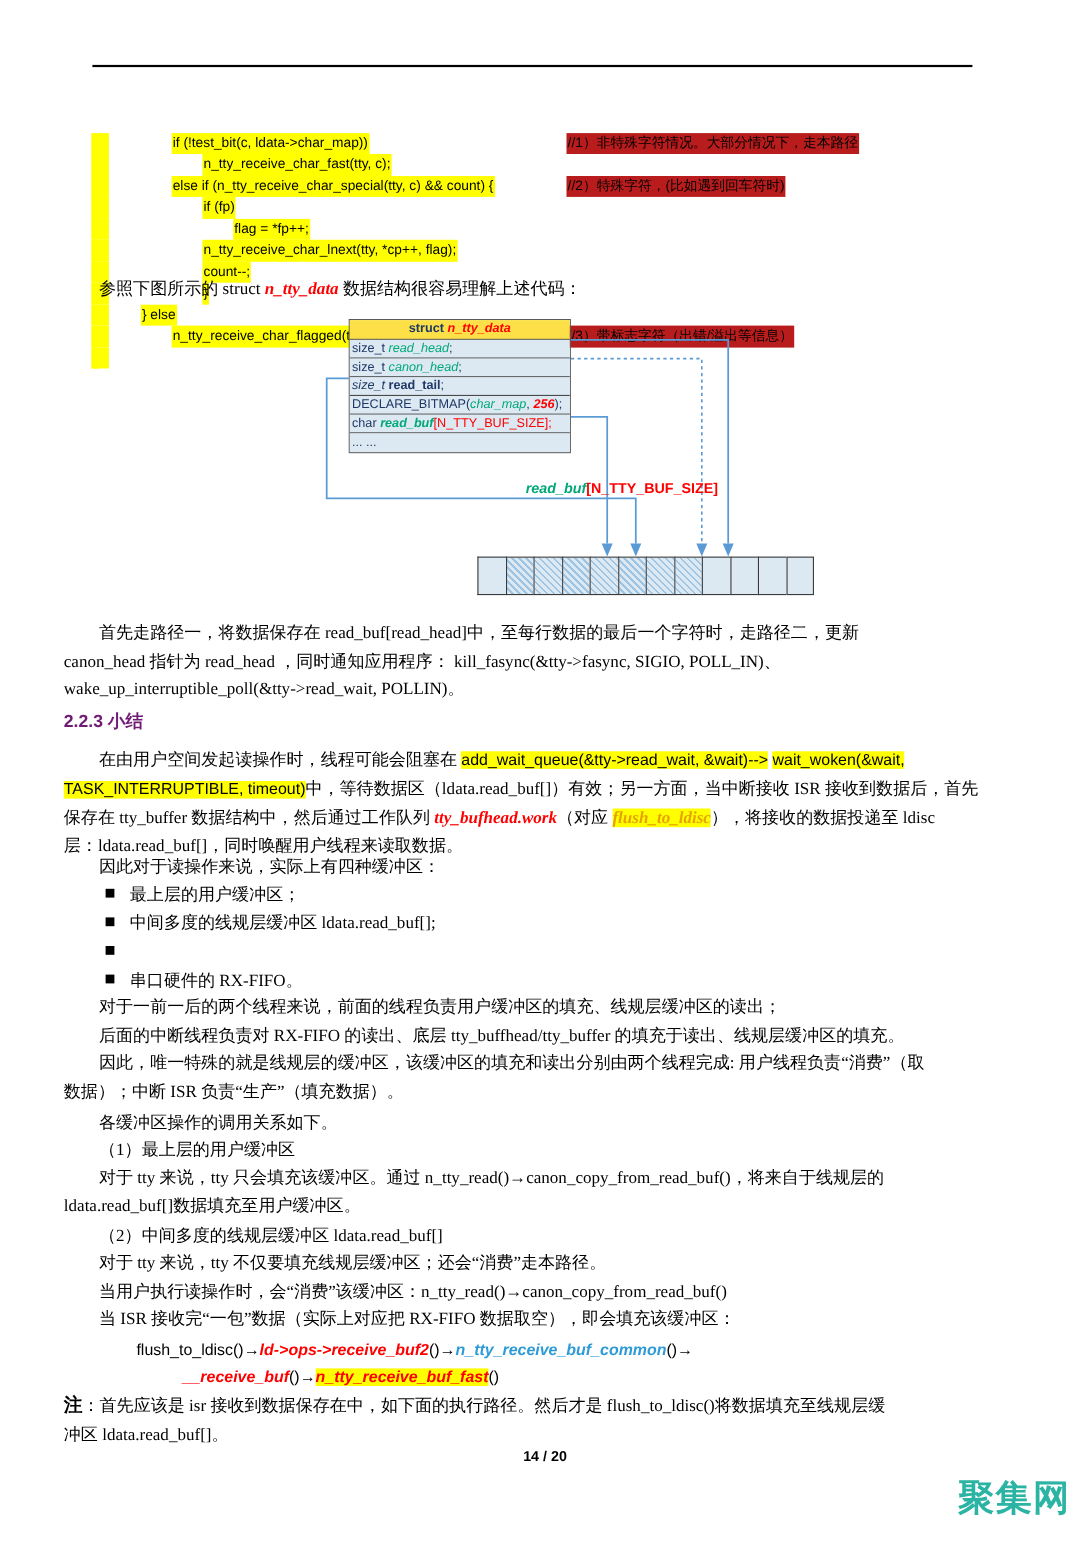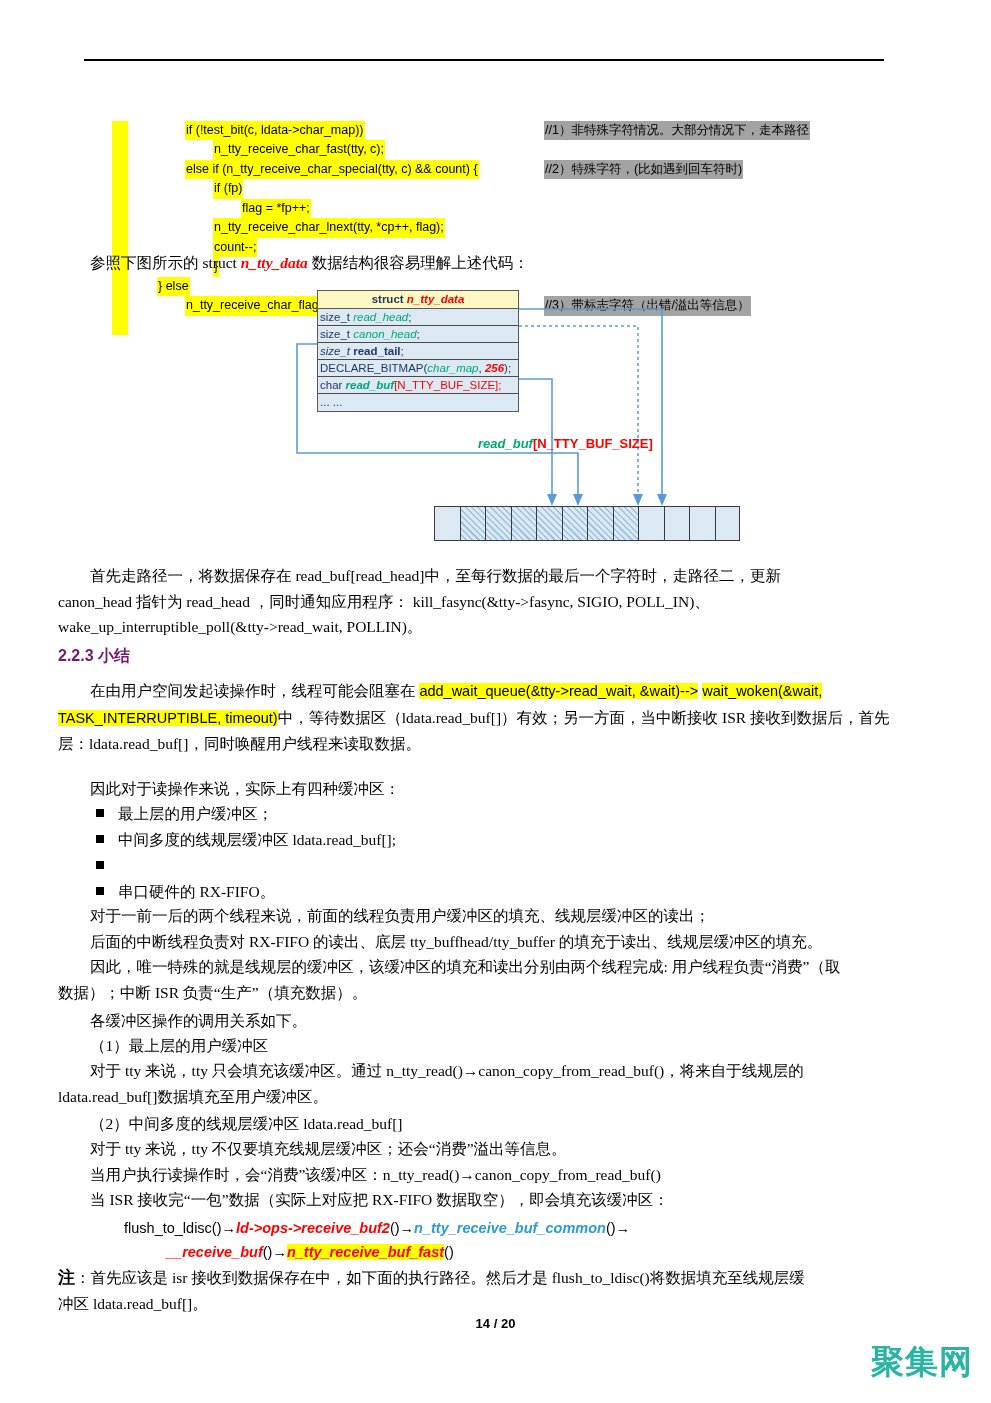--- a/index.html
+++ b/index.html
@@ -22,30 +22,30 @@
     width: 800px;
     font-family: "Liberation Sans", "DejaVu Sans", sans-serif;
     font-size: 12.5px;
     line-height: 19.5px;
     white-space: pre;
   }
   .code-block .top-rule {
     position: absolute; left: 0px; top: -3px; width: 800px;
     height: 2px; background: #000;
   }
-  .code-row { position: relative; height: 19.5px; margin-left: 29px; }
+  .code-row { position: relative; height: 19.5px; }
   .code-text {
     background: #ffff00;
     display: inline-block;
     padding: 0 1px;
   }
   .code-comment {
     position: absolute;
     left: 431px; top: 0;
-    background: #a3a3a3;
+    background: #b91c1c;
     font-family: "Liberation Sans", "DejaVu Sans", sans-serif;
     font-size: 12.5px;
     padding: 0 1px;
     white-space: pre;
   }
   .hl-left {
     position: absolute;
     left: -1px; top: 0; width: 16px; height: 100%;
     background: #ffff00;
   }
@@ -92,21 +92,21 @@
   .struct-box {
     position: absolute;
     left: 317px; top: 12px;
     width: 202px;
     border: 1.2px solid #5a5a5a;
     font-family: "Liberation Sans","DejaVu Sans",sans-serif;
     font-size: 11.5px;
     box-sizing: border-box;
   }
   .struct-title {
-    background: #fef9c3;
+    background: #fde047;
     text-align: center;
     font-weight: bold;
     color: #1a1a1a;
     height: 17px; line-height: 17px;
     border-bottom: 1.2px solid #5a5a5a;
   }
   .struct-row {
     background: #dce9f3;
     height: 17px; line-height: 17px;
     padding-left: 2px;
@@ -252,20 +252,23 @@
 
   <div class="heading" style="left:58px; top:646px;">2.2.3 小结</div>
 
   <div class="para" style="left:58px; top:678px; width:876px;">
     <div style="text-indent:32px;">
       <span>在由用户空间发起读操作时，线程可能会阻塞在 </span><span class="hl mono-ish">add_wait_queue(&amp;tty-&gt;read_wait, &amp;wait)--&gt;</span><span class="mono-ish"> </span><span class="hl mono-ish">wait_woken(&amp;wait,</span>
     </div>
     <div>
       <span class="hl mono-ish">TASK_INTERRUPTIBLE, timeout)</span><span>中，等待数据区（ldata.read_buf[]）有效；另一方面，当中断接收 ISR 接收到数据后，首先</span>
     </div>
+    <div>
+      <span>保存在 tty_buffer 数据结构中，然后通过工作队列 </span><span class="redb bi">tty_bufhead.work</span><span>（对应 </span><span class="hl bi" style="color:#e8a200">flush_to_ldisc</span><span>），将接收的数据投递至 ldisc</span>
+    </div>
     <div>层：ldata.read_buf[]，同时唤醒用户线程来读取数据。</div>
   </div>
 
   <div class="para" style="left:58px; top:776px; width:876px; text-indent:32px;">因此对于读操作来说，实际上有四种缓冲区：</div>
 
   <div id="bullets">
       <div class="bullet-row" style="left: 96px; top: 801px;"><span class="sq"></span><span>最上层的用户缓冲区；</span></div>
       <div class="bullet-row" style="left: 96px; top: 827px;"><span class="sq"></span><span>中间多度的线规层缓冲区 ldata.read_buf[];</span></div>
       <div class="bullet-row" style="left: 96px; top: 853px;"><span class="sq"></span></div>
       <div class="bullet-row" style="left: 96px; top: 879px; text-align: center;"><span class="sq"></span><span>串口硬件的 RX-FIFO。</span></div>
@@ -283,21 +286,21 @@
   <div class="para" style="left:58px; top:1033px; width:876px; text-indent:32px;">（1）最上层的用户缓冲区</div>
 
   <div class="para" style="left:58px; top:1058px; width:876px;">
     <div style="text-indent:32px;">对于 tty 来说，tty 只会填充该缓冲区。通过 n_tty_read()→canon_copy_from_read_buf()，将来自于线规层的</div>
     <div>ldata.read_buf[]数据填充至用户缓冲区。</div>
   </div>
 
   <div class="para" style="left:58px; top:1111px; width:876px; text-indent:32px;">（2）中间多度的线规层缓冲区 ldata.read_buf[]</div>
 
   <div class="para" style="left:58px; top:1136px; width:876px;">
-    <div style="text-indent:32px;">对于 tty 来说，tty 不仅要填充线规层缓冲区；还会“消费”溢出等信息。</div>
+    <div style="text-indent:32px;">对于 tty 来说，tty 不仅要填充线规层缓冲区；还会“消费”走本路径。</div>
     <div style="text-indent:32px;">当用户执行读操作时，会“消费”该缓冲区：n_tty_read()→canon_copy_from_read_buf()</div>
     <div style="text-indent:32px;">当 ISR 接收完“一包”数据（实际上对应把 RX-FIFO 数据取空），即会填充该缓冲区：</div>
   </div>
 
   <div class="para" style="left:124px; top:1216px; width:820px; line-height:24px;">
     <div class="mono-ish">
       <span>flush_to_ldisc()→</span><span class="redb bi">ld-&gt;ops-&gt;receive_buf2</span><span>()→</span><span class="blue bi">n_tty_receive_buf_common</span><span>()→</span>
     </div>
     <div class="mono-ish" style="padding-left:42px;">
       <span class="redb bi">__receive_buf</span><span>()→</span><span class="redb bi hl">n_tty_receive_buf_fast</span><span>()</span>

